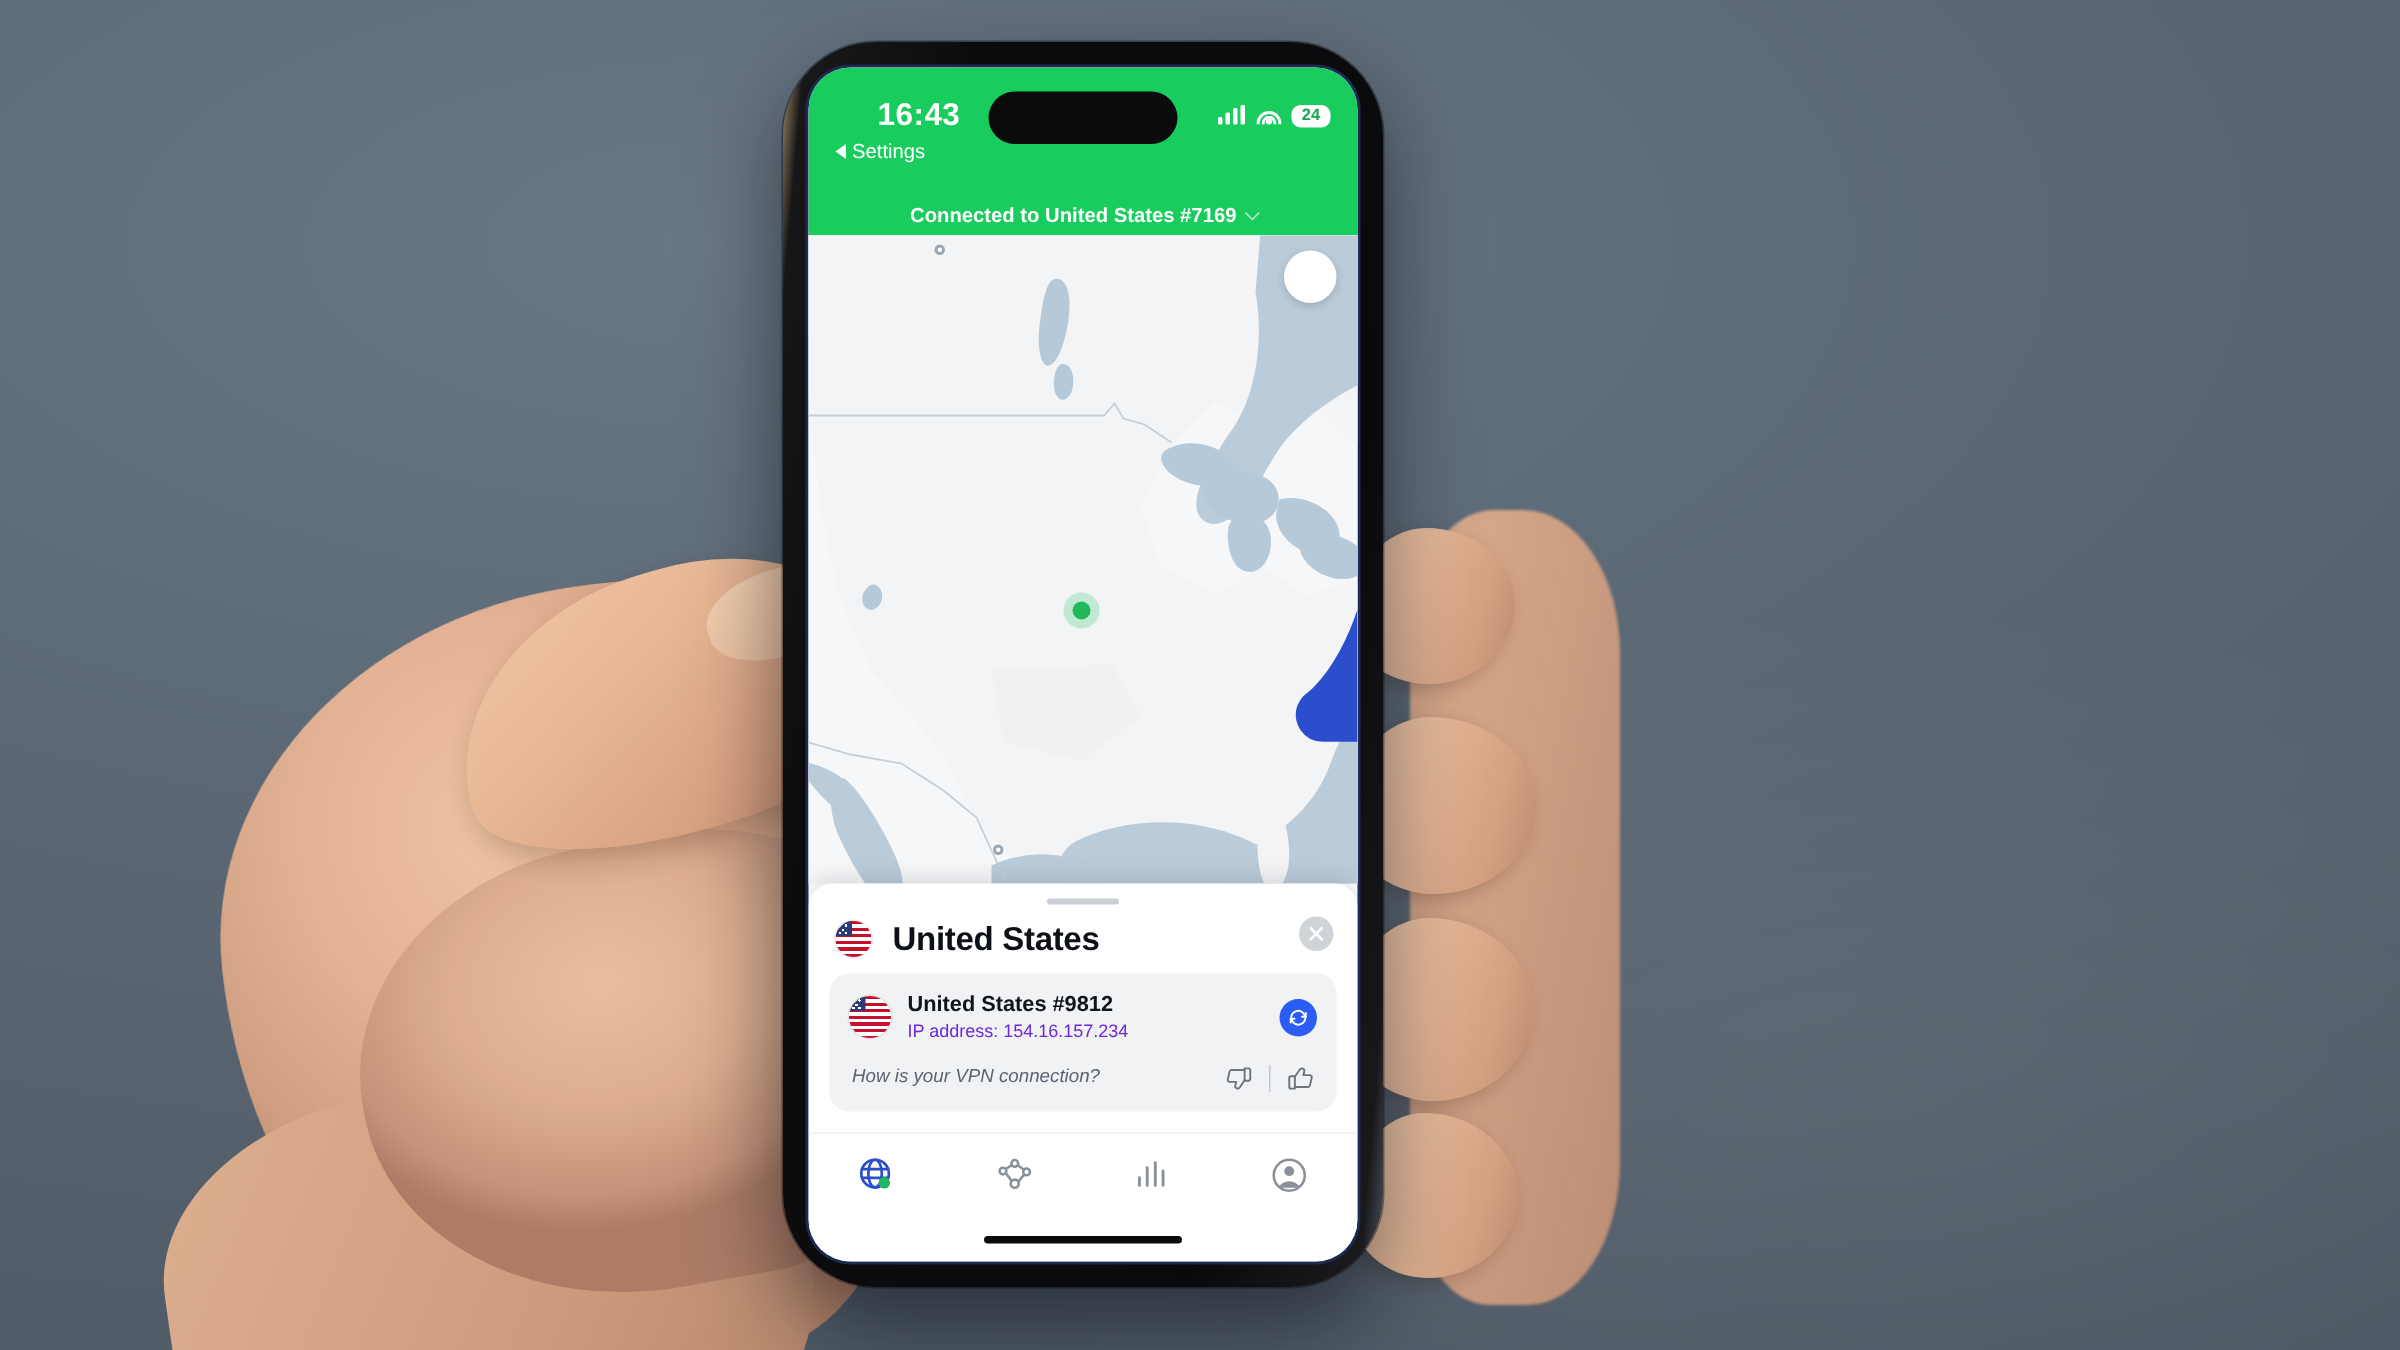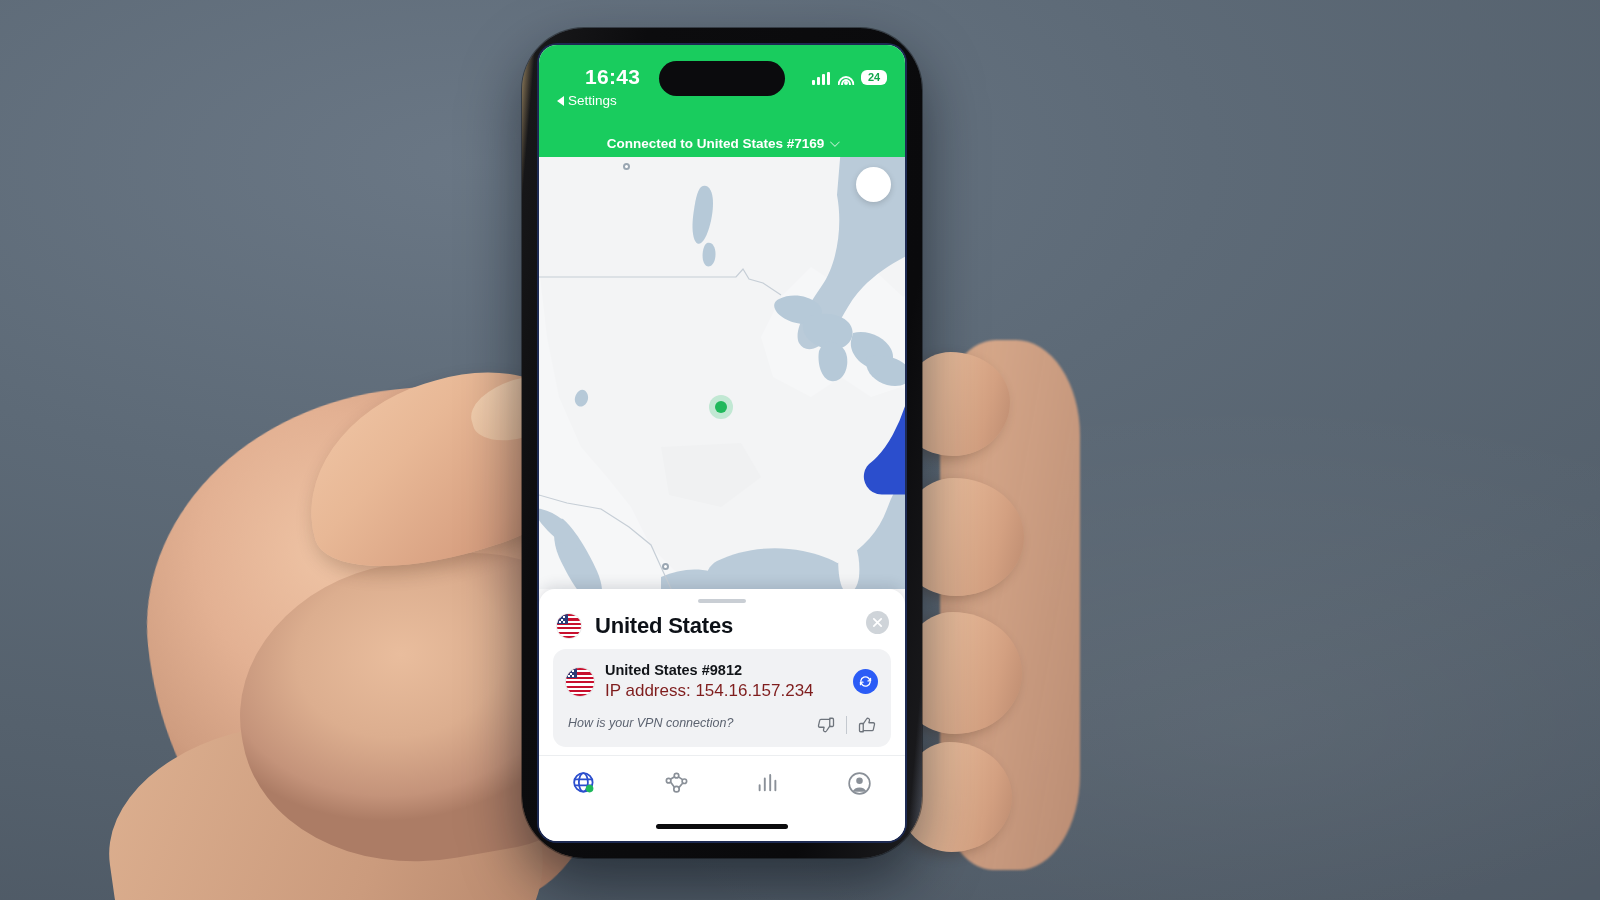--- a/index.html
+++ b/index.html
@@ -81,21 +81,21 @@
     border-radius:62px;
     box-shadow:0 26px 58px rgba(10,14,22,.55), 0 0 0 1px rgba(0,0,0,.4);
   }
   .phone:before{ 
     content:""; position:absolute; inset:0; border-radius:62px;
     background:linear-gradient(95deg, rgba(198,170,120,.85) 0%, rgba(60,55,45,0) 3.2%,
                 rgba(0,0,0,0) 96.5%, rgba(130,140,160,.5) 100%);
   }
   .screen{
     position:absolute; left:17px; top:17px; right:17px; bottom:17px;
-    border-radius:18px; overflow:hidden;
+    border-radius:28px; overflow:hidden;
     background:#fff;
     box-shadow:0 0 0 2px #1d2a52;
   }
 
   
   .statusbar{
     position:relative; height:112px; background:#19cc5e;
   }
   .sb-time{
     position:absolute; left:46px; top:20px;
@@ -107,21 +107,21 @@
   }
   .sb-back .tri{
     width:0;height:0;border-top:5px solid transparent;border-bottom:5px solid transparent;
     border-right:7px solid #fff;
   }
   .notch{
     position:absolute; left:50%; top:16px; transform:translateX(-50%);
     width:126px; height:35px; background:#0b0b0d; border-radius:20px;
   }
   .sb-right{
-    position:absolute; right:18px; top:25px; display:flex; align-items:flex-end; gap:7px;
+    position:absolute; right:18px; top:25px; display:flex; align-items:flex-start; gap:7px;
   }
   .sig{ display:flex; align-items:flex-end; gap:2px; height:13px; }
   .sig i{ width:3px; background:#fff; border-radius:1px; display:block; }
   .sig i:nth-child(1){height:5px}.sig i:nth-child(2){height:8px}
   .sig i:nth-child(3){height:11px}.sig i:nth-child(4){height:13px}
   .wifi{ width:17px; height:13px; position:relative; }
   .wifi b{
     position:absolute; left:50%; bottom:0; transform:translateX(-50%);
     border:2px solid #fff; border-bottom:none; border-radius:50% 50% 0 0 / 100% 100% 0 0;
     background:transparent;
@@ -204,21 +204,21 @@
     background:#cfd4d9; display:flex;align-items:center;justify-content:center;
   }
   .closebtn svg{ display:block; }
 
   .card{
     background:#f1f2f4; border-radius:13px; padding:12px 13px 13px;
   }
   .srv-row{ display:flex; align-items:center; gap:11px; }
   .srv-text{ flex:1; min-width:0; }
   .srv-name{ font-size:14.5px; font-weight:bold; color:#111418; line-height:1.25; }
-  .srv-ip{ font-size:17px; color:#7f1d1d; line-height:1.3; margin-top:1px; }
+  .srv-ip{ font-size:12px; color:#6d28d9; line-height:1.3; margin-top:1px; }
   .refresh{
     width:25px;height:25px;border-radius:50%;background:#2b5cf6; flex:none;
     display:flex;align-items:center;justify-content:center;
   }
   .btnrow{ display:flex; gap:10px; margin-top:13px; }
   .btn{
     flex:1; height:36px; border-radius:9px; border:none; cursor:pointer;
     color:#fff; font-size:14px; font-weight:bold; letter-spacing:.6px;
     font-family:"Liberation Sans", sans-serif;
     display:flex;align-items:center;justify-content:center;

